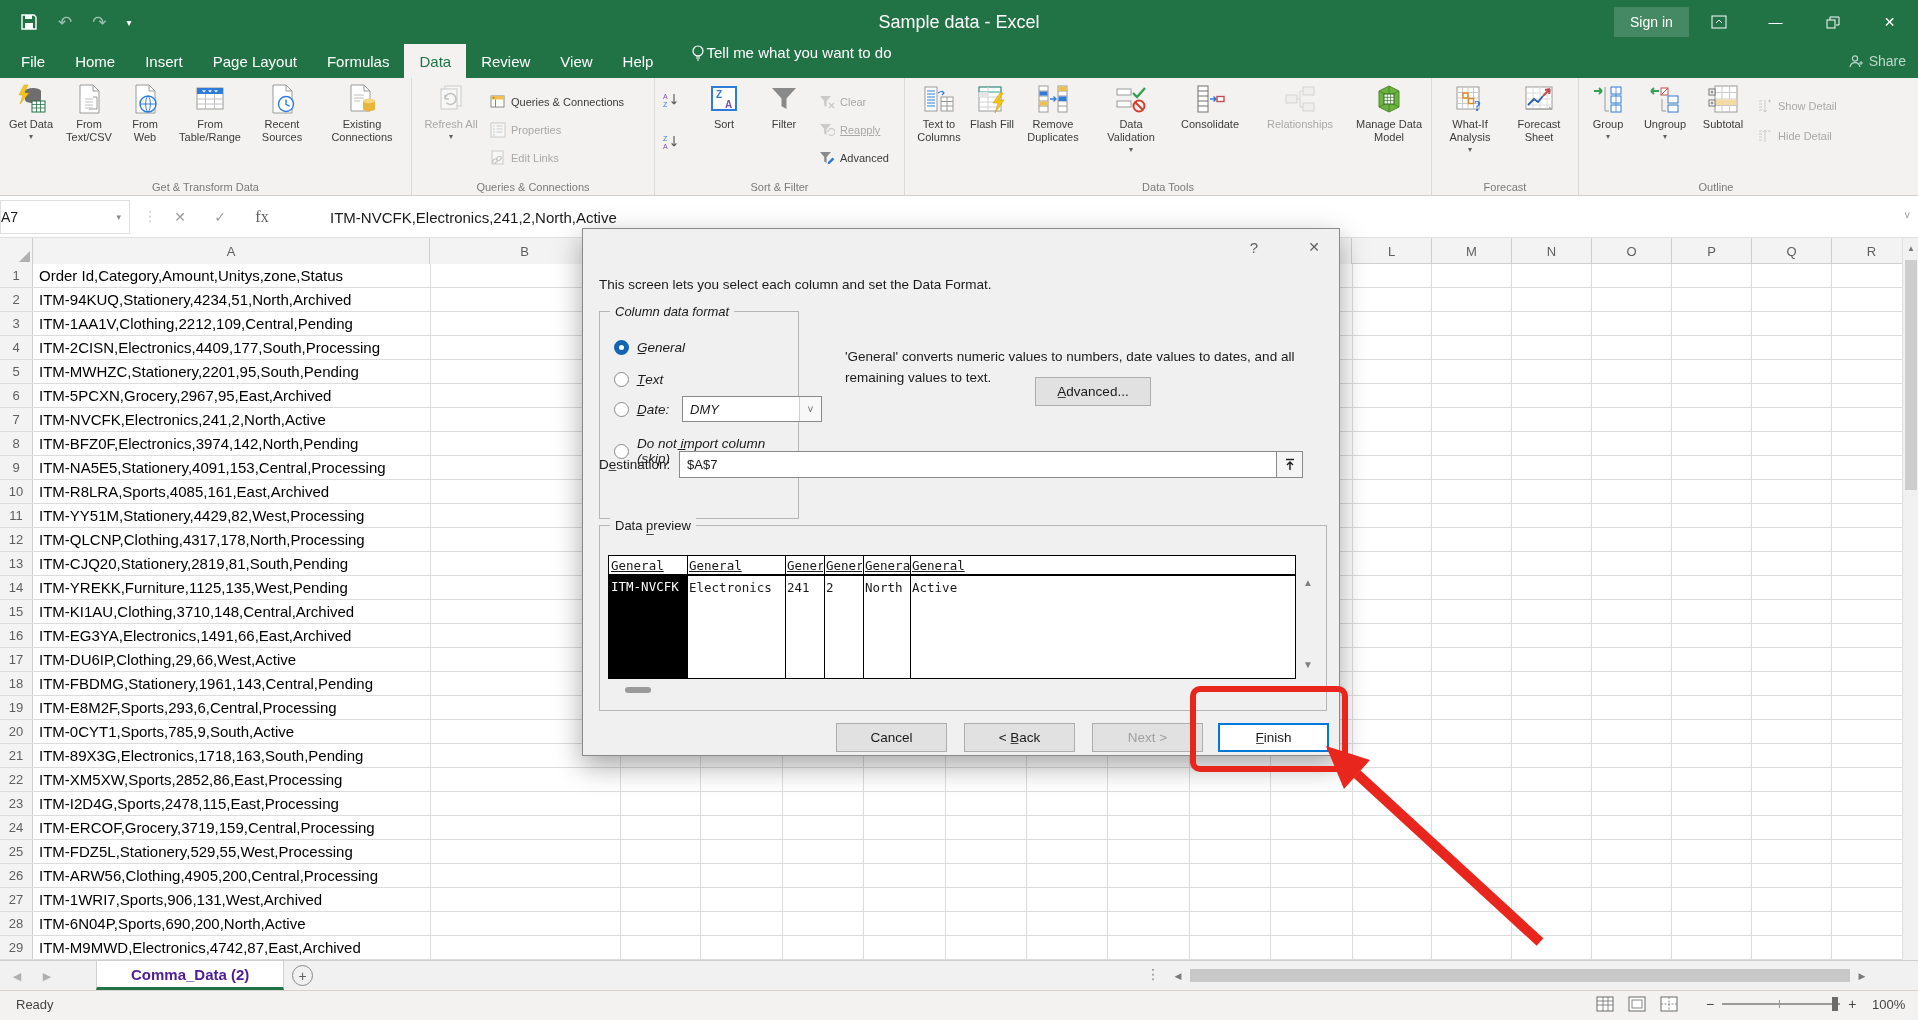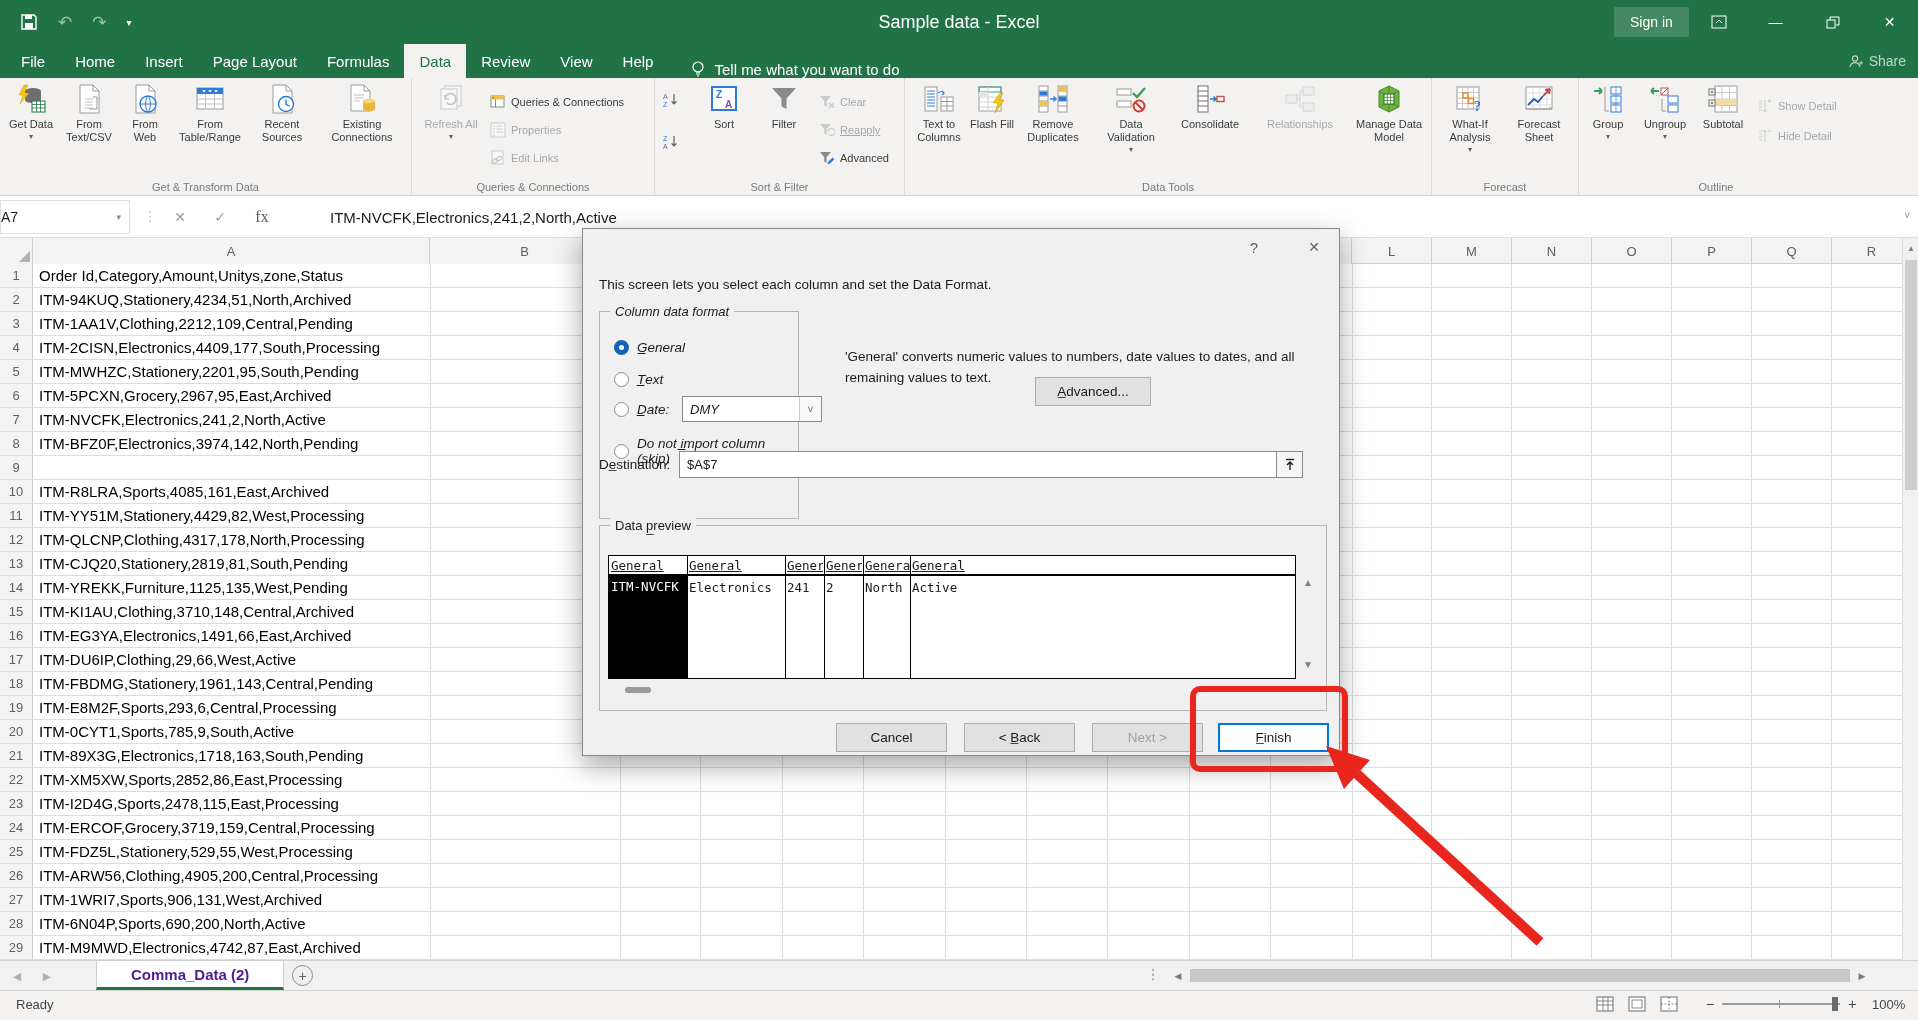--- a/index.html
+++ b/index.html
@@ -12,21 +12,21 @@
   .qat .dim { opacity:.55; }
   .apptitle { position:absolute; left:0; right:0; top:0; height:44px; display:flex; align-items:center; justify-content:center; font-size:18px; color:#fff; }
   .signin { position:absolute; left:1614px; top:7px; height:30px; padding:0 16px; background:rgba(255,255,255,.16); display:flex; align-items:center; font-size:14px; border-radius:1px; }
   .winbtns { position:absolute; right:0; top:0; height:44px; display:flex; }
   .winbtn { width:57px; height:44px; display:flex; align-items:center; justify-content:center; font-size:14px; color:#fff; }
 
   
   .tabsrow { position:absolute; left:0; top:44px; width:1918px; height:34px; background:#217346; display:flex; align-items:stretch; color:#fff; font-size:15px; }
   .ribtab { padding:0 15px; display:flex; align-items:center; cursor:default; }
   .ribtab.active { background:#f3f2f1; color:#217346; }
-  .tellme { display:flex; align-items:flex-end; gap:8px; margin-left:22px; }
+  .tellme { display:flex; align-items:flex-start; gap:0; margin-left:22px; }
   .share { position:absolute; right:12px; top:44px; height:34px; display:flex; align-items:center; gap:6px; color:#bcd8c9; font-size:14px; }
 
   
   .ribbon { position:absolute; left:0; top:78px; width:1918px; height:118px; background:#f3f2f1; border-bottom:1px solid #d2cfcc; }
   .rgroup { position:absolute; top:0; height:117px; border-right:1px solid #dcdad7; }
   .grp-label { position:absolute; bottom:2px; left:0; right:0; text-align:center; font-size:11px; color:#7a7a7a; white-space:nowrap; overflow:hidden; }
   .rbtn { position:absolute; top:5px; display:flex; flex-direction:column; align-items:center; font-size:11px; color:#3b3b3b; text-align:center; line-height:1.18; }
   .rbtn .ic { width:32px; height:32px; margin-bottom:3px; }
   .rbtn .lbl { white-space:normal; }
   .rbtn .dd { font-size:8px; color:#5f5f5f; margin-top:1px; }
@@ -655,20 +655,21 @@
       <div class="rowtext">ITM-NVCFK,Electronics,241,2,North,Active</div>
     </div>
 
     <div class="grow">
       <div class="rownum">8</div>
       <div class="rowtext">ITM-BFZ0F,Electronics,3974,142,North,Pending</div>
     </div>
 
     <div class="grow">
       <div class="rownum">9</div>
+      <div class="rowtext">ITM-NA5E5,Stationery,4091,153,Central,Processing</div>
     </div>
 
     <div class="grow">
       <div class="rownum">10</div>
       <div class="rowtext">ITM-R8LRA,Sports,4085,161,East,Archived</div>
     </div>
 
     <div class="grow">
       <div class="rownum">11</div>
       <div class="rowtext">ITM-YY51M,Stationery,4429,82,West,Processing</div>

